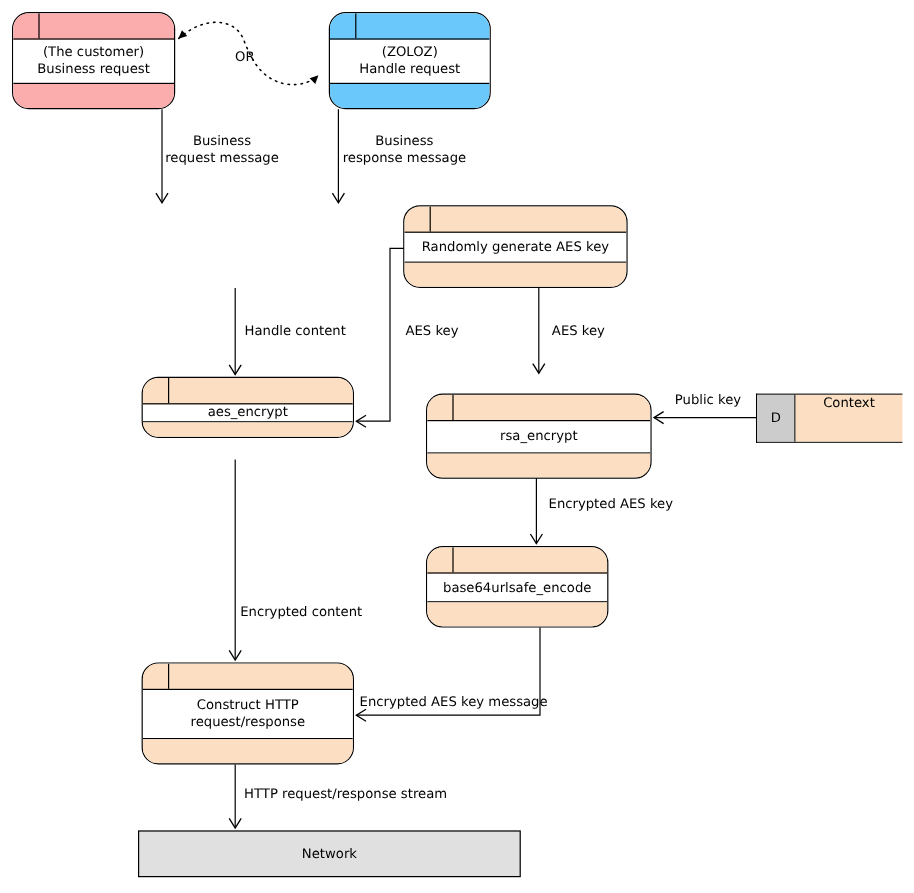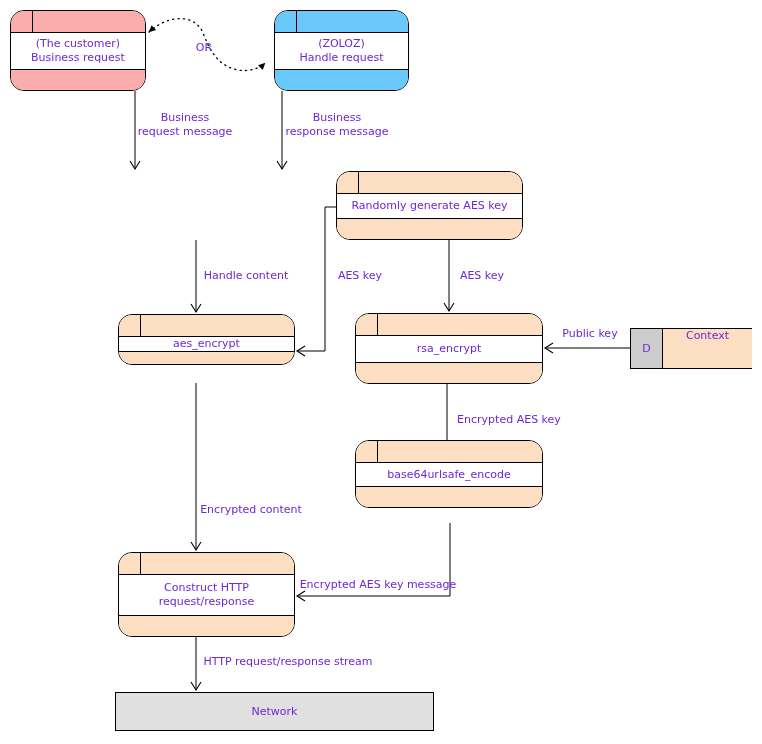--- a/index.html
+++ b/index.html
@@ -1,19 +1,19 @@
 <!DOCTYPE html>
 <html style="--pink: #fbacad; --blue: #6ac9fa; --peach: #fcdfc2; --store_gray: #cccccc; --network_gray: #e0e0e0; --border: #000000;"><head>
 <meta charset="utf-8">
 <style>
   html,body{margin:0;padding:0;background:#ffffff;}
   .canvas{
     position:relative;width:762px;height:744px;background:#ffffff;
     font-family:"DejaVu Sans","Liberation Sans",sans-serif;
-    color:#6d28d9;overflow:hidden;
+    color:#000000;overflow:hidden;
   }
   .wires{position:absolute;left:0;top:0;width:762px;height:744px;z-index:0;}
 
   
   .process{
     position:absolute;box-sizing:border-box;z-index:1;
     border:1px solid var(--border);border-radius:14px;overflow:hidden;
     display:flex;flex-direction:column;background:#fff;
   }
   .process .band-top{height:21px;border-bottom:1px solid var(--border);position:relative;flex:none;}
@@ -120,40 +120,40 @@
   <div class="process peach" style="left:118px;top:314px;width:177px;height:51px">
     <div class="band-top">
       <div class="tab"></div>
     </div>
     <div class="band-mid">
       <span>aes_encrypt</span>
     </div>
     <div class="band-bot"></div>
   </div>
 
-  <div class="process peach" style="left:355px;top:313px;width:188px;height:71px">
+  <div class="process peach" style="left:355px;top:328px;width:188px;height:71px">
     <div class="band-top">
       <div class="tab"></div>
     </div>
     <div class="band-mid">
       <span>rsa_encrypt</span>
     </div>
     <div class="band-bot"></div>
   </div>
 
   <div class="datastore" style="left:630px;top:328px;width:122px;height:41px">
     <div class="ds-tag">
       <span>D</span>
     </div>
     <div class="ds-label">
       <span>Context</span>
     </div>
   </div>
 
-  <div class="process peach" style="left:355px;top:440px;width:188px;height:68px">
+  <div class="process peach" style="left:355px;top:455px;width:152px;height:68px">
     <div class="band-top">
       <div class="tab"></div>
     </div>
     <div class="band-mid">
       <span>base64urlsafe_encode</span>
     </div>
     <div class="band-bot"></div>
   </div>
 
   <div class="process peach" style="left:118px;top:552px;width:177px;height:85px">

